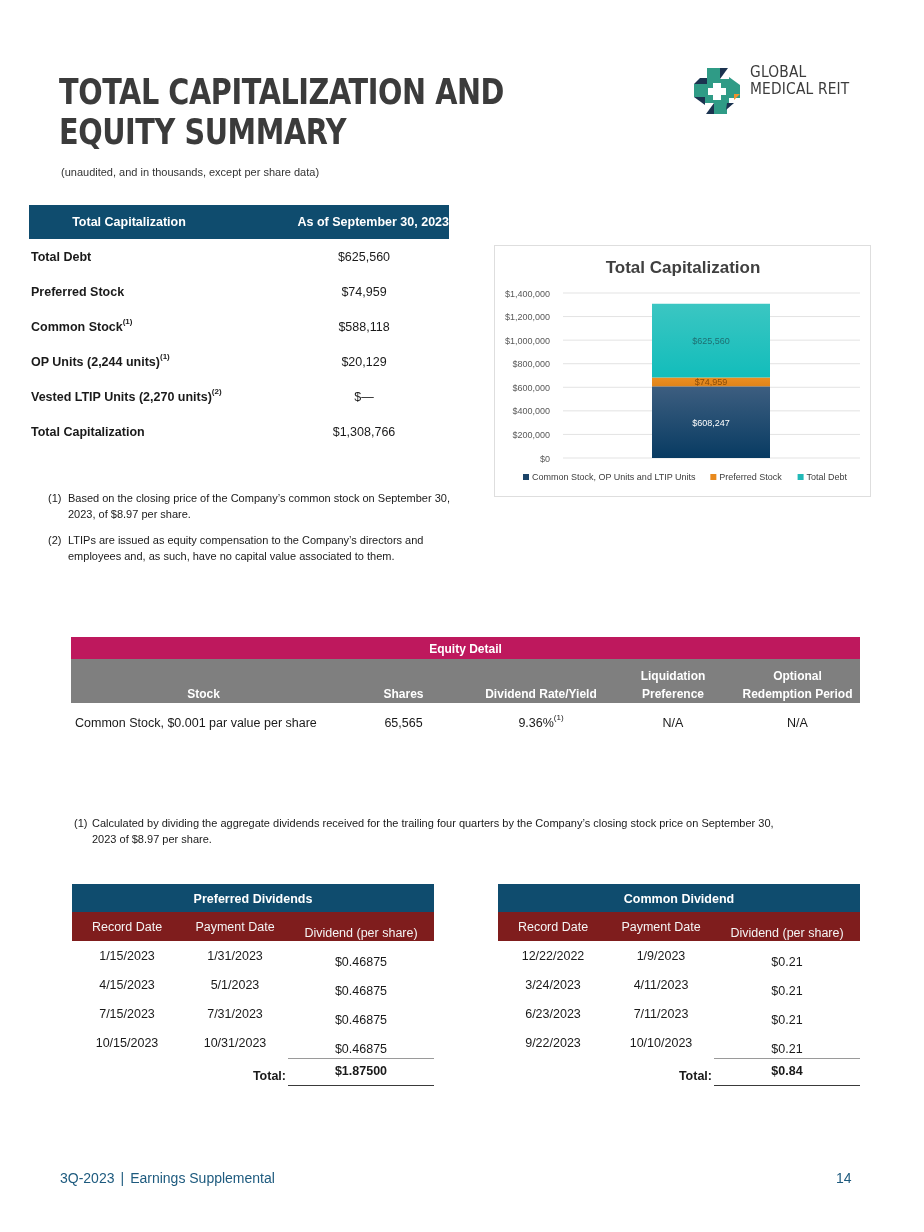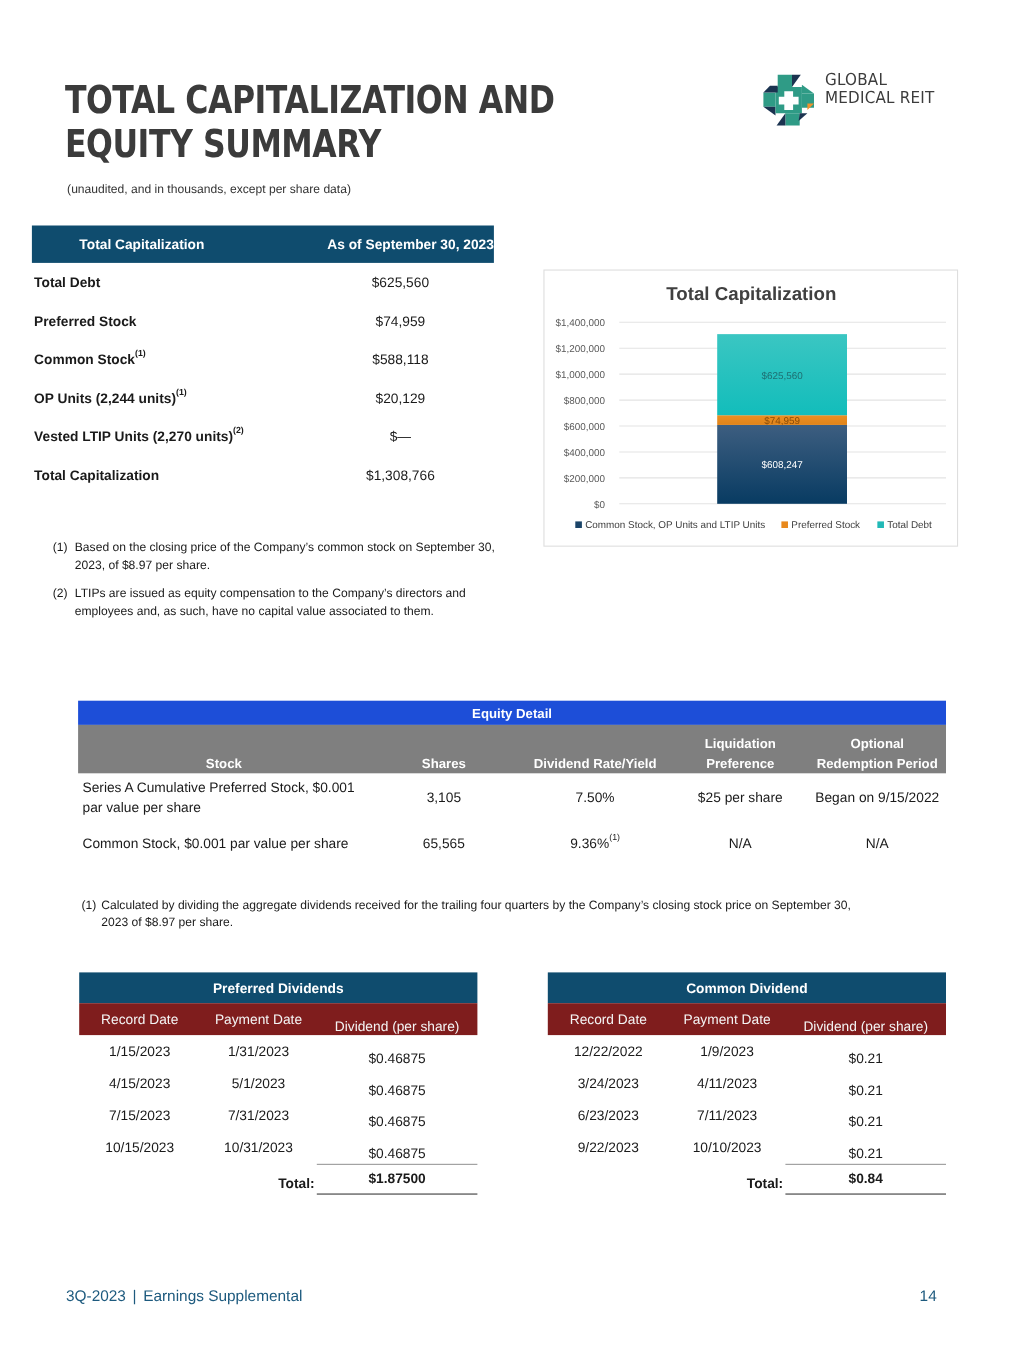--- a/index.html
+++ b/index.html
@@ -26,21 +26,21 @@
   .notes { position: absolute; left: 48px; top: 490px; width: 420px; font-size: 11px; line-height: 16px; color: #1a1a1a; }
   .note { display: flex; margin-bottom: 10px; }
   .note .num { width: 20px; flex: none; }
 
   
   .chart-box { position: absolute; left: 494px; top: 245px; width: 377px; height: 252px; border: 1px solid #dedede; background: #fff; }
   .chart-box svg { position: absolute; left: 0; top: 0; }
 
   
   .eq-table { position: absolute; left: 71px; top: 637px; width: 789px; }
-  .eq-title { background: #1d4ed8; color: #fff; height: 22px; font-weight: bold; font-size: 12px; text-align: center; line-height: 24px; }
+  .eq-title { background: #be185d; color: #fff; height: 22px; font-weight: bold; font-size: 12px; text-align: center; line-height: 24px; }
   .eq-head { background: #7f7f7f; color: #fff; height: 44px; display: flex; font-weight: bold; font-size: 12px; align-items: flex-end; }
   .eq-row { display: flex; align-items: center; font-size: 12.5px; }
   .eq-row.r1 { height: 44px; }
   .eq-row.r2 { height: 40px; }
   .w1 { width: 265px; } .w2 { width: 135px; } .w3 { width: 140px; } .w4 { width: 124px; } .w5 { width: 125px; }
   .eq-head > div { text-align: center; line-height: 18px; }
   .eq-row > div { text-align: center; }
   .eq-row > .w1 { text-align: left; padding-left: 4px; line-height: 18px; }
 
   .note2 { position: absolute; left: 74px; top: 815px; width: 720px; font-size: 11px; line-height: 16px; display: flex; }
@@ -207,30 +207,20 @@
     <div class="w3">Dividend Rate/Yield</div>
     <div class="w4">
       <div>Liquidation</div>
       <div>Preference</div>
     </div>
     <div class="w5">
       <div>Optional</div>
       <div>Redemption Period</div>
     </div>
   </div>
-  <div class="eq-row r1">
-    <div class="w1">
-      <div>Series A Cumulative Preferred Stock, $0.001</div>
-      <div>par value per share</div>
-    </div>
-    <div class="w2">3,105</div>
-    <div class="w3"><span>7.50%</span><sup></sup></div>
-    <div class="w4">$25 per share</div>
-    <div class="w5">Began on 9/15/2022</div>
-  </div>
   <div class="eq-row r2">
     <div class="w1">Common Stock, $0.001 par value per share</div>
     <div class="w2">65,565</div>
     <div class="w3"><span>9.36%</span><sup>(1)</sup></div>
     <div class="w4">N/A</div>
     <div class="w5">N/A</div>
   </div>
 </div>
 
 <div class="note2">

